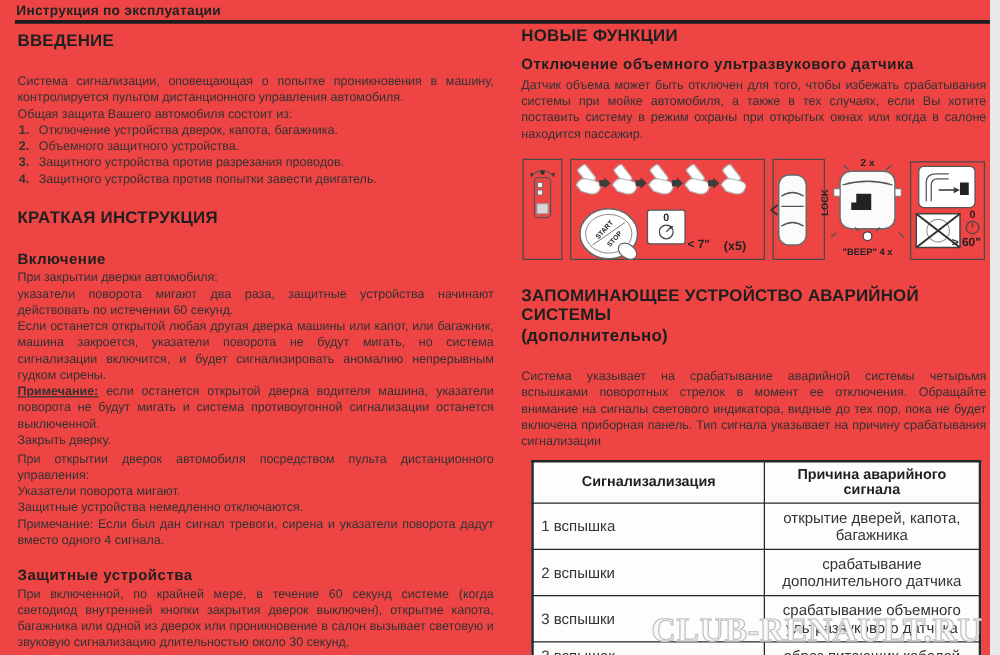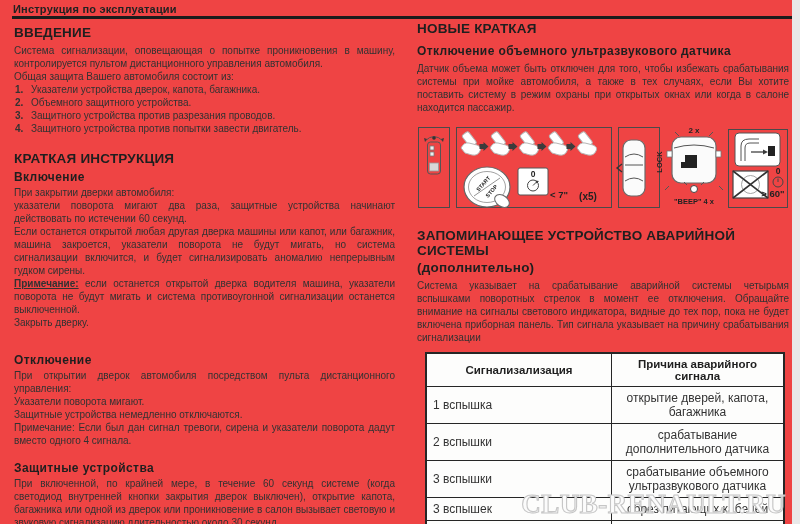--- a/index.html
+++ b/index.html
@@ -17,21 +17,21 @@
     font-size:11px;font-weight:bold;color:#222;letter-spacing:.2px;
   }
   .header-rule{
     position:absolute;left:12px;top:16px;width:780px;height:2.5px;background:#1c1c1c;
   }
   .col-left{position:absolute;left:14px;top:21px;width:381px;}
   .col-right{position:absolute;left:417px;top:19px;width:372px;}
   h1{font-size:13.5px;font-weight:bold;margin:0;color:#1f1f1f;letter-spacing:.2px;}
   h2{font-size:12px;font-weight:bold;margin:0;color:#1f1f1f;letter-spacing:.4px;}
   p{font-size:10px;line-height:13px;margin:0;text-align:justify;color:#323232;}
-  .mt2{margin-top:2px;}.mt4{margin-top:4px;}.mt6{margin-top:4px;}
+  .mt2{margin-top:2px;}.mt4{margin-top:4px;}.mt6{margin-top:19px;}
   .mt8{margin-top:8px;}.mt12{margin-top:12px;}
   .mt14{margin-top:14px;}.mt16{margin-top:16px;}.mt24{margin-top:24px;}
   .num-item{display:flex;font-size:10px;line-height:13px;color:#323232;}
   .num{width:16px;flex:0 0 16px;font-weight:bold;padding-left:1px;}
   .num-text{flex:1;}
   .u-bold{font-weight:bold;text-decoration:underline;}
   .diagram{margin-top:10px;}
   .pbox{fill:none;stroke:#4a4a4a;stroke-width:1;}
   .ln{fill:none;stroke:#555;stroke-width:1;}
   .lite{fill:#ffffff;stroke:#b5b5b5;stroke-width:1;}
@@ -66,21 +66,21 @@
   <div class="header-rule"></div>
 
   <div class="col-left">
     <h1 class="mt4">ВВЕДЕНИЕ</h1>
     <p class="mt6">Система сигнализации, оповещающая о попытке проникновения в машину, контролируется пультом дистанционного управления автомобиля.</p>
     <p>Общая защита Вашего автомобиля состоит из:</p>
 
     <div>
       <div class="num-item">
         <span class="num">1.</span>
-        <span class="num-text">Указатели устройства дверок, капота, багажника.</span>
+        <span class="num-text">Отключение устройства дверок, капота, багажника.</span>
       </div>
       <div class="num-item">
         <span class="num">2.</span>
         <span class="num-text">Объемного защитного устройства.</span>
       </div>
       <div class="num-item">
         <span class="num">3.</span>
         <span class="num-text">Защитного устройства против разрезания проводов.</span>
       </div>
       <div class="num-item">
@@ -91,33 +91,32 @@
 
     <h1 class="mt16">КРАТКАЯ ИНСТРУКЦИЯ</h1>
 
     <h2 class="mt6">Включение</h2>
     <p class="mt2">При закрытии дверки автомобиля:</p>
     <p>указатели поворота мигают два раза, защитные устройства начинают действовать по истечении 60 секунд.</p>
     <p>Если останется открытой любая другая дверка машины или капот, или багажник, машина закроется, указатели поворота не будут мигать, но система сигнализации включится, и будет сигнализировать аномалию непрерывным гудком сирены.</p>
     <p><span class="u-bold">Примечание:</span><span> если останется открытой дверка водителя машина, указатели поворота не будут мигать и система противоугонной сигнализации останется выключенной.</span></p>
     <p>Закрыть дверку.</p>
 
-    <h2 class="mt24">Отключение</h2>
     <p class="mt2">При открытии дверок автомобиля посредством пульта дистанционного управления:</p>
     <p>Указатели поворота мигают.</p>
     <p>Защитные устройства немедленно отключаются.</p>
     <p>Примечание: Если был дан сигнал тревоги, сирена и указатели поворота дадут вместо одного 4 сигнала.</p>
 
     <h2 class="mt14">Защитные устройства</h2>
     <p class="mt2">При включенной, по крайней мере, в течение 60 секунд системе (когда светодиод внутренней кнопки закрытия дверок выключен), открытие капота, багажника или одной из дверок или проникновение в салон вызывает световую и звуковую сигнализацию длительностью около 30 секунд.</p>
 
   </div>
 
   <div class="col-right">
-    <h1 class="mt2">НОВЫЕ КРАТКАЯ</h1>
+    <h1 class="mt2">НОВЫЕ ФУНКЦИИ</h1>
     <h2 class="mt8">Отключение объемного ультразвукового датчика</h2>
     <p class="mt4">Датчик объема может быть отключен для того, чтобы избежать срабатывания системы при мойке автомобиля, а также в тех случаях, если Вы хотите поставить систему в режим охраны при открытых окнах или когда в салоне находится пассажир.</p>
 
     
     <svg class="diagram" width="372" height="88" viewBox="0 0 372 88">
 
       <rect class="pbox" x="1.5" y="3.5" width="31" height="80"></rect>
       <rect class="pbox" x="39.5" y="3.5" width="155" height="80"></rect>
       <rect class="pbox" x="201.5" y="3.5" width="41" height="80"></rect>
       <rect class="pbox" x="311.5" y="5.5" width="59" height="78"></rect>

